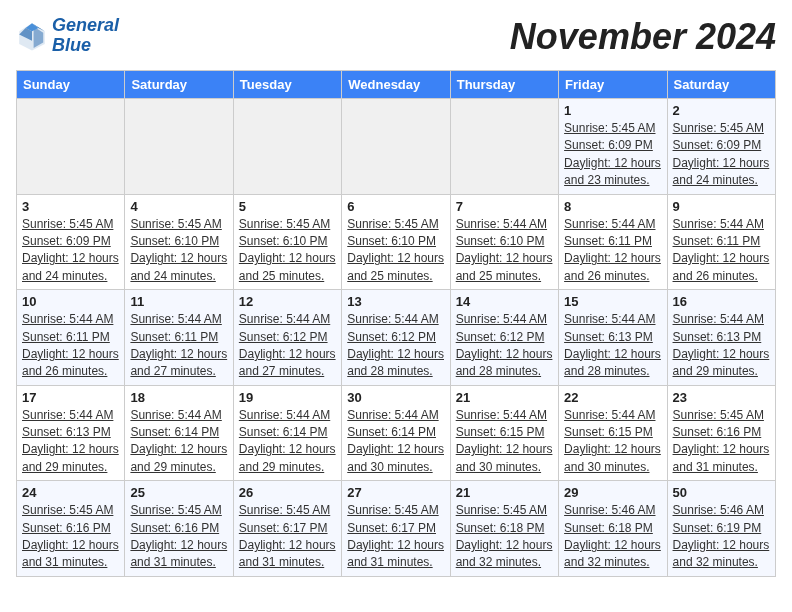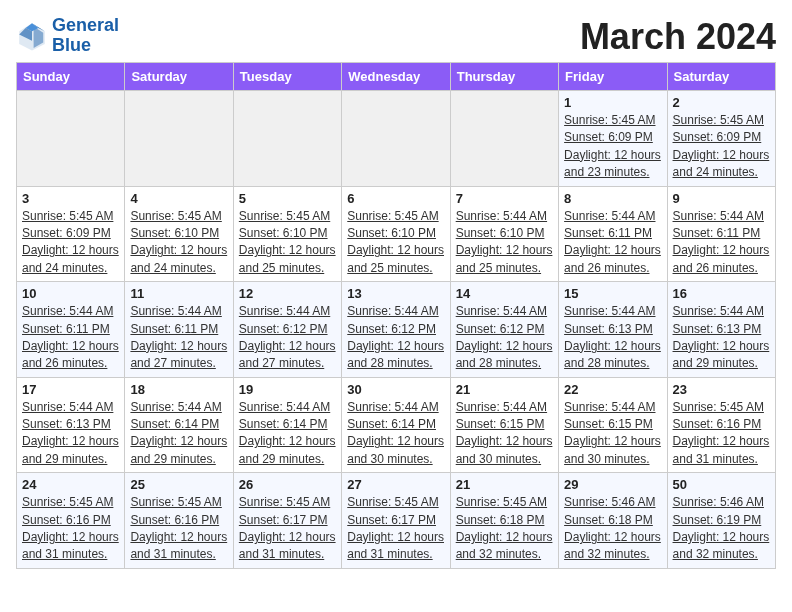--- a/index.html
+++ b/index.html
@@ -7,21 +7,22 @@
       font-family: Arial, sans-serif;
       background: #fff;
       width: 792px;
       min-height: 612px;
       padding: 16px;
     }
     .header {
       display: flex;
       justify-content: space-between;
       align-items: flex-start;
-      margin-bottom: 4px;
+      margin-bottom: 12px;
+      font-style: italic;
     }
     .logo {
       display: flex;
       align-items: center;
       gap: 4px;
     }
     .logo-text {
       font-size: 18px;
       font-weight: bold;
       color: #1a5fa8;
@@ -45,21 +46,21 @@
     .location {
       font-size: 16px;
       color: #444;
     }
     .calendar {
       width: 100%;
       border-collapse: collapse;
       table-layout: fixed;
     }
     .calendar th {
-      background: #8b5cf6;
+      background: #3b82f6;
       color: #fff;
       font-size: 13px;
       font-weight: bold;
       text-align: left;
       padding: 6px 6px;
       border: 1px solid #ccc;
     }
     .calendar td {
       vertical-align: top;
       border: 1px solid #ccc;
@@ -106,21 +107,21 @@
       <polygon points="20,4 36,14 28,10" fill="#2b6cb0"></polygon>
       <polygon points="20,4 28,10 20,14 12,10" fill="#4a90d9"></polygon>
       <polygon points="12,10 20,14 20,26 4,18" fill="#2b6cb0" opacity="0.7"></polygon>
     </svg>
     <div class="logo-text">
       <span>General</span>
       <span>Blue</span>
     </div>
   </div>
   <div class="title-block">
-    <div class="month-title">March 2024</div>
+    <div class="month-title">November 2024</div>
   </div>
 </div>
 
 <table class="calendar">
   <thead>
     <tr id="header-row">
         <th>Sunday</th>
         <th>Saturday</th>
         <th>Tuesday</th>
         <th>Wednesday</th>

